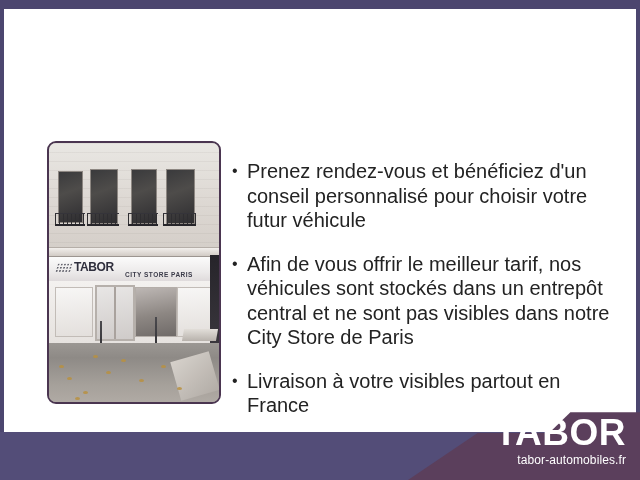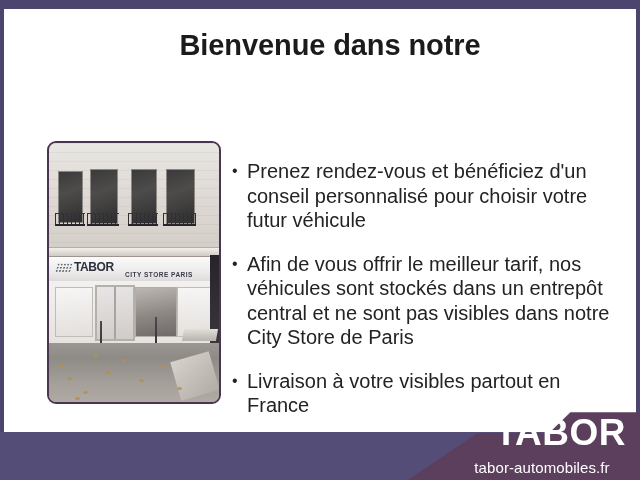--- a/index.html
+++ b/index.html
@@ -334,38 +334,36 @@
   }
   .logo-word {
     font-size: 37px;
     font-weight: bold;
     color: #ffffff;
     letter-spacing: 0.5px;
     line-height: 1.0;
     font-family: "Liberation Sans", sans-serif;
   }
   .logo-url {
-    font-size: 15px;
+    font-size: 12px;
     color: #ffffff;
     letter-spacing: 0.1px;
-    margin-top: 8px;
-    text-align: center;
+    margin-top: 2px;
   }
 </style>
 </head>
 <body>
 
 <div id="slide">
 
   <div class="frame-top"></div>
   <div class="frame-left"></div>
   <div class="frame-right"></div>
 
   <div class="title-block">
-    <div class="title-line">Bienvenue dans notre</div>
   </div>
 
   <div class="photo-frame">
     <div class="photo-inner">
       <div class="ph-facade"></div>
       <div class="ph-facade-tex"></div>
 
       <div class="win win-1"></div>
       <div class="win win-2"></div>
       <div class="win win-3"></div>

